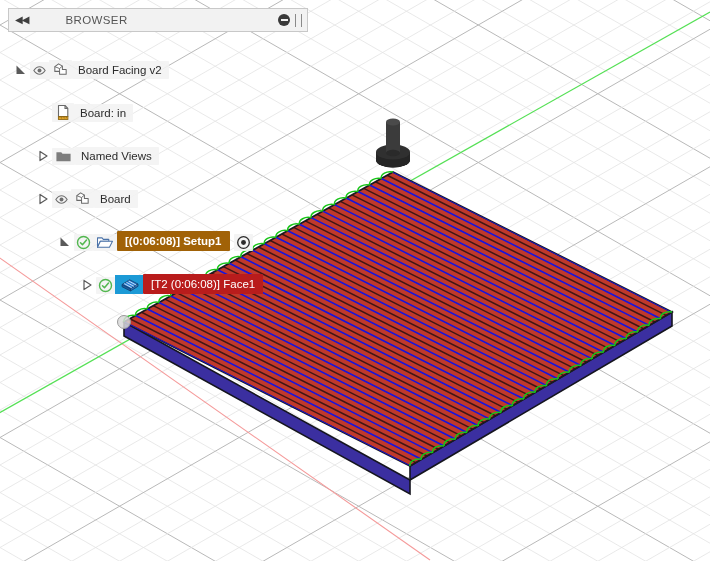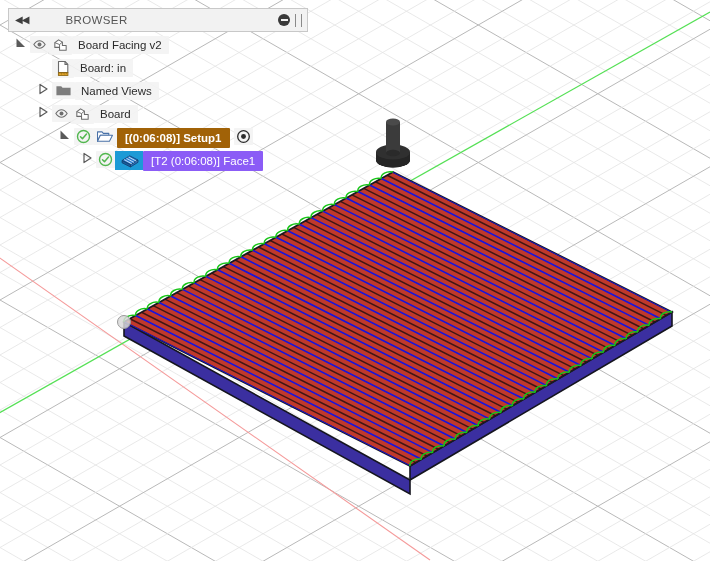--- a/index.html
+++ b/index.html
@@ -40,21 +40,21 @@
   }
   .hdr-minus i{display:block;width:7px;height:2px;background:#f2f2f2;}
   .hdr-bars{
     width:5px;height:13px;margin-right:1px;
     border-left:1px solid #8a8a8a;border-right:1px solid #8a8a8a;
   }
 
   
   #browser-tree{padding-top:4px;}
   .tree-row{
-    display:flex;align-items:flex-start;height:23px;white-space:nowrap;
+    display:flex;align-items:flex-end;height:23px;white-space:nowrap;margin-top:20px;
   }
 
   
   .tri{
     width:16px;height:16px;position:relative;flex:0 0 16px;
   }
   .tri-closed-svg,.tri-open-svg{display:block;}
 
   
   .ic{flex:0 0 auto;display:flex;align-items:center;justify-content:center;}
@@ -62,21 +62,21 @@
 
   .lbl{
     font-size:11.5px;color:#2b2b2b;padding:2px 7px 2px 6px;
     background:rgba(242,242,242,0.88);border-radius:1px;line-height:14px;
   }
   .lbl.plain{background:rgba(242,242,242,0.88);}
   .lbl.setup-sel{
     background:#a16207;color:#ffffff;font-weight:bold;padding:3px 8px;
   }
   .lbl.op-sel{
-    background:#8b5cf6;color:#ffffff;padding:3px 8px;
+    background:#b91c1c;color:#ffffff;padding:3px 8px;
   }
   .icon-bg{background:rgba(242,242,242,0.88);padding:1px 2px;border-radius:1px;display:flex;align-items:center;}
 
   
   #playback{
     position:absolute;left:0;right:0;bottom:0;height:75px;
   }
 </style>
 </head>
 <body>

